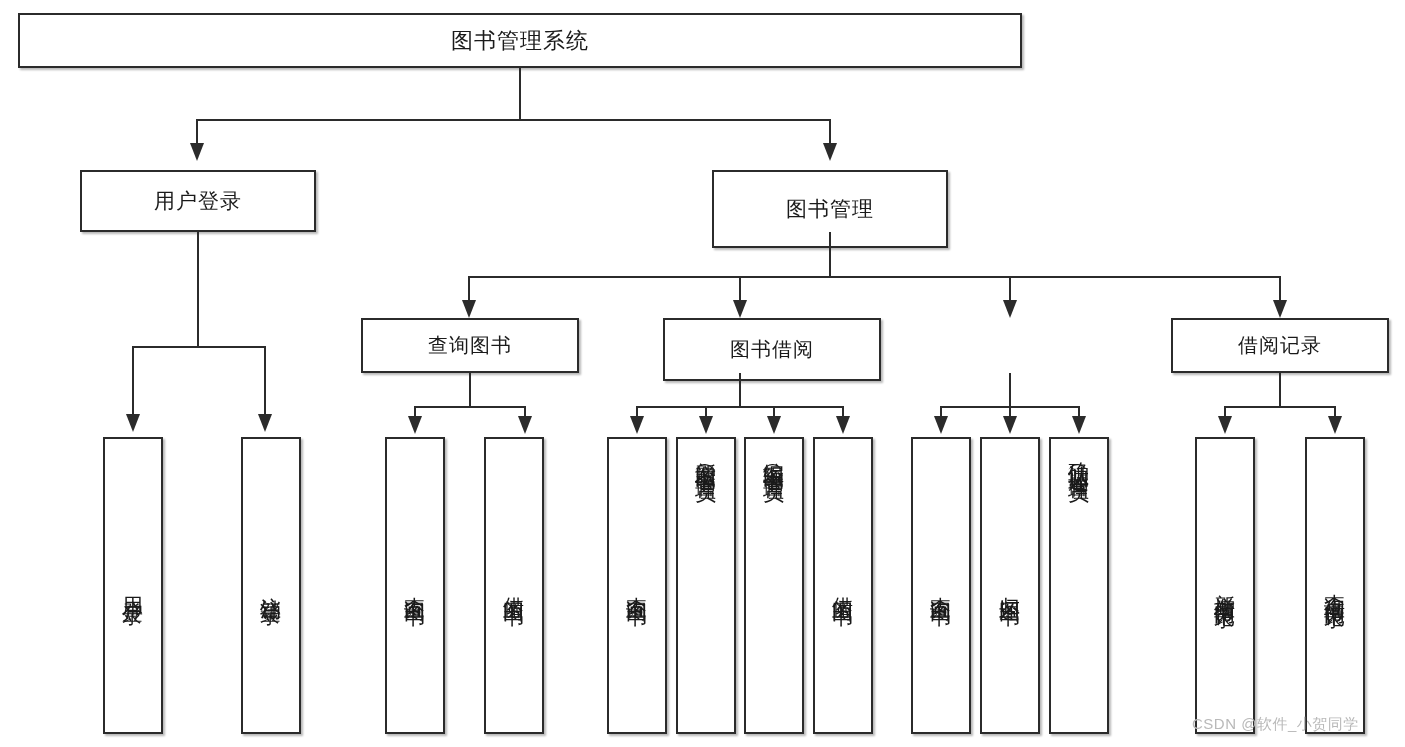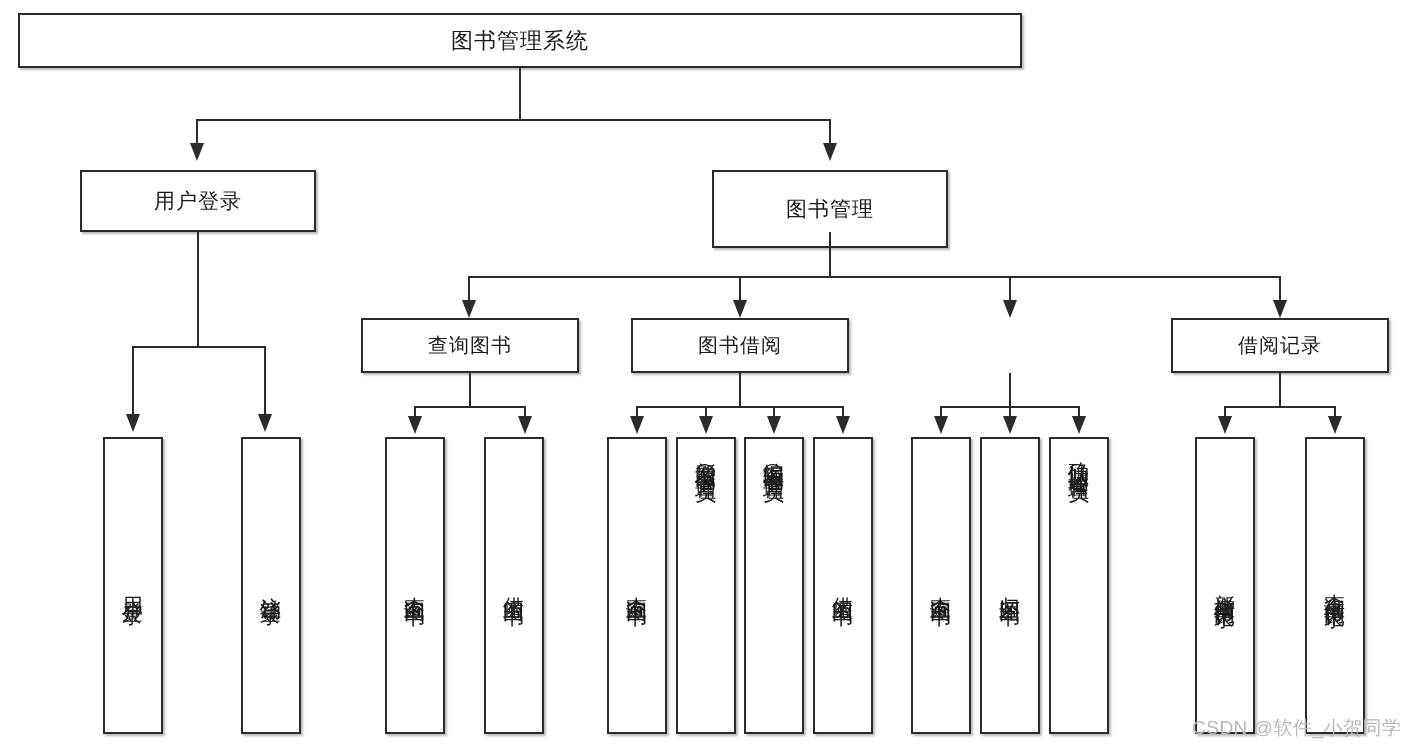--- a/index.html
+++ b/index.html
@@ -70,21 +70,21 @@
     position: absolute;
     width: 0;
     height: 0;
     border-left: 7px solid transparent;
     border-right: 7px solid transparent;
     border-top: 18px solid #2b2b2b;
   }
   .watermark {
     position: absolute;
     color: #b9b9b9;
-    font-size: 19px;
+    font-size: 15px;
     letter-spacing: 0.5px;
     white-space: nowrap;
     user-select: none;
   }
 </style>
 </head>
 <body>
 
 <div id="canvas">
 
@@ -124,21 +124,21 @@
   <div class="conn v" style="left:739px; top:276px; width:2px; height:28px;"></div>
   <div class="arrow" style="left:733px; top:300px;"></div>
   <div class="conn v" style="left:1009px; top:276px; width:2px; height:28px;"></div>
   <div class="arrow" style="left:1003px; top:300px;"></div>
   <div class="conn v" style="left:1279px; top:276px; width:2px; height:28px;"></div>
   <div class="arrow" style="left:1273px; top:300px;"></div>
 
   <div class="node level3" style="left:361px; top:318px; width:218px; height:55px;">
     <span class="label">查询图书</span>
   </div>
-  <div class="node level3" style="left:631px; top:318px; width:218px; height:55px;">
+  <div class="node level3" style="left:663px; top:318px; width:218px; height:63px;">
     <span class="label">图书借阅</span>
   </div>
   <div class="node level3" style="left:1171px; top:318px; width:218px; height:55px;">
     <span class="label">借阅记录</span>
   </div>
 
   <div class="conn v" style="left:469px; top:373px; width:2px; height:34px;"></div>
   <div class="conn h" style="left:414px; top:406px; width:112px; height:2px;"></div>
   <div class="conn v" style="left:414px; top:406px; width:2px; height:14px;"></div>
   <div class="arrow" style="left:408px; top:416px;"></div>

